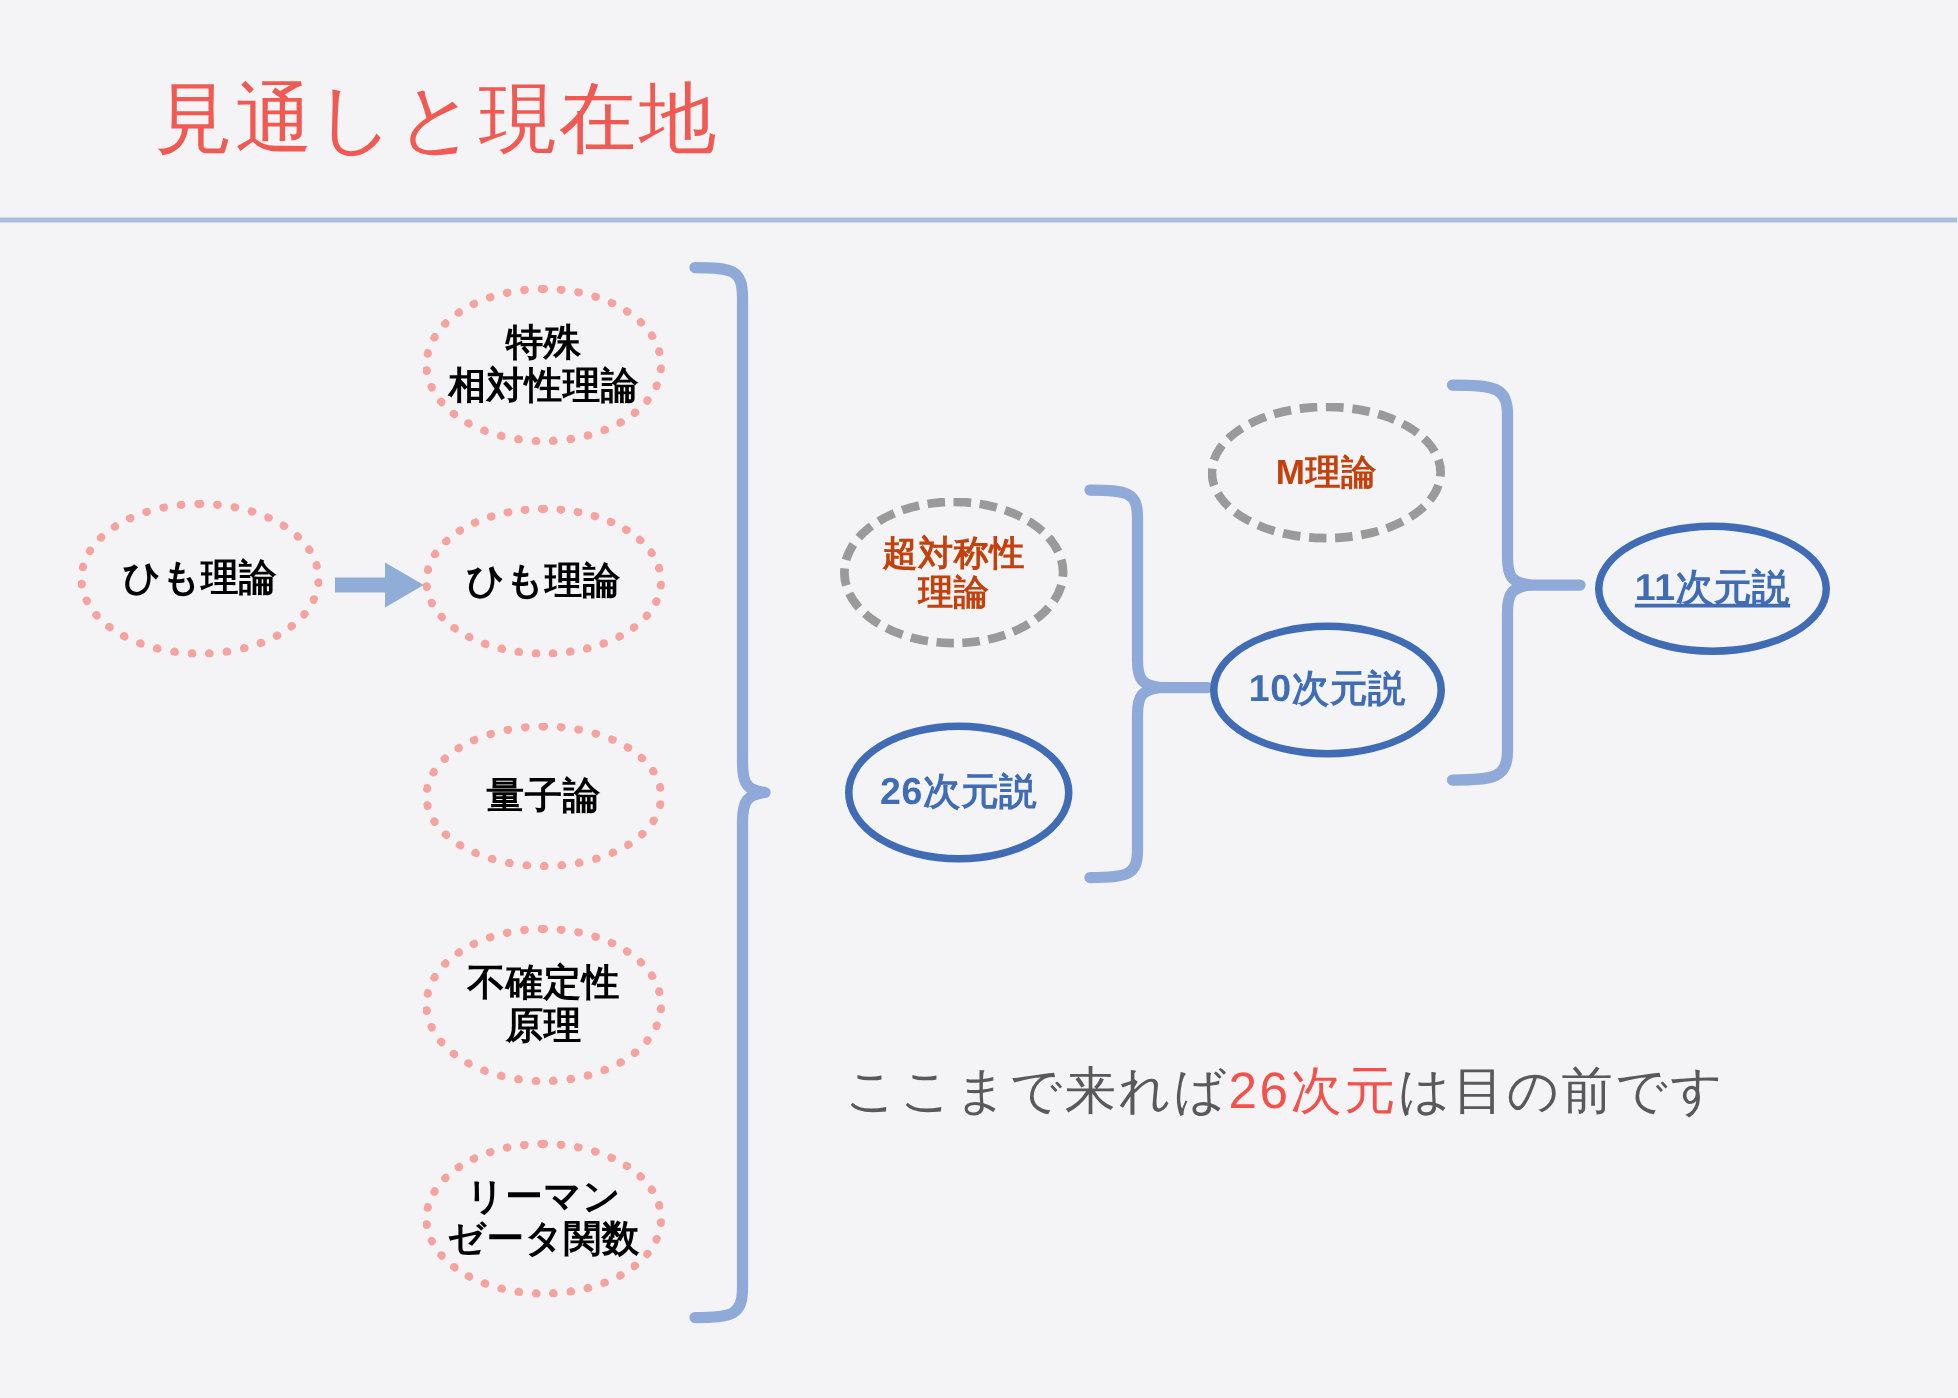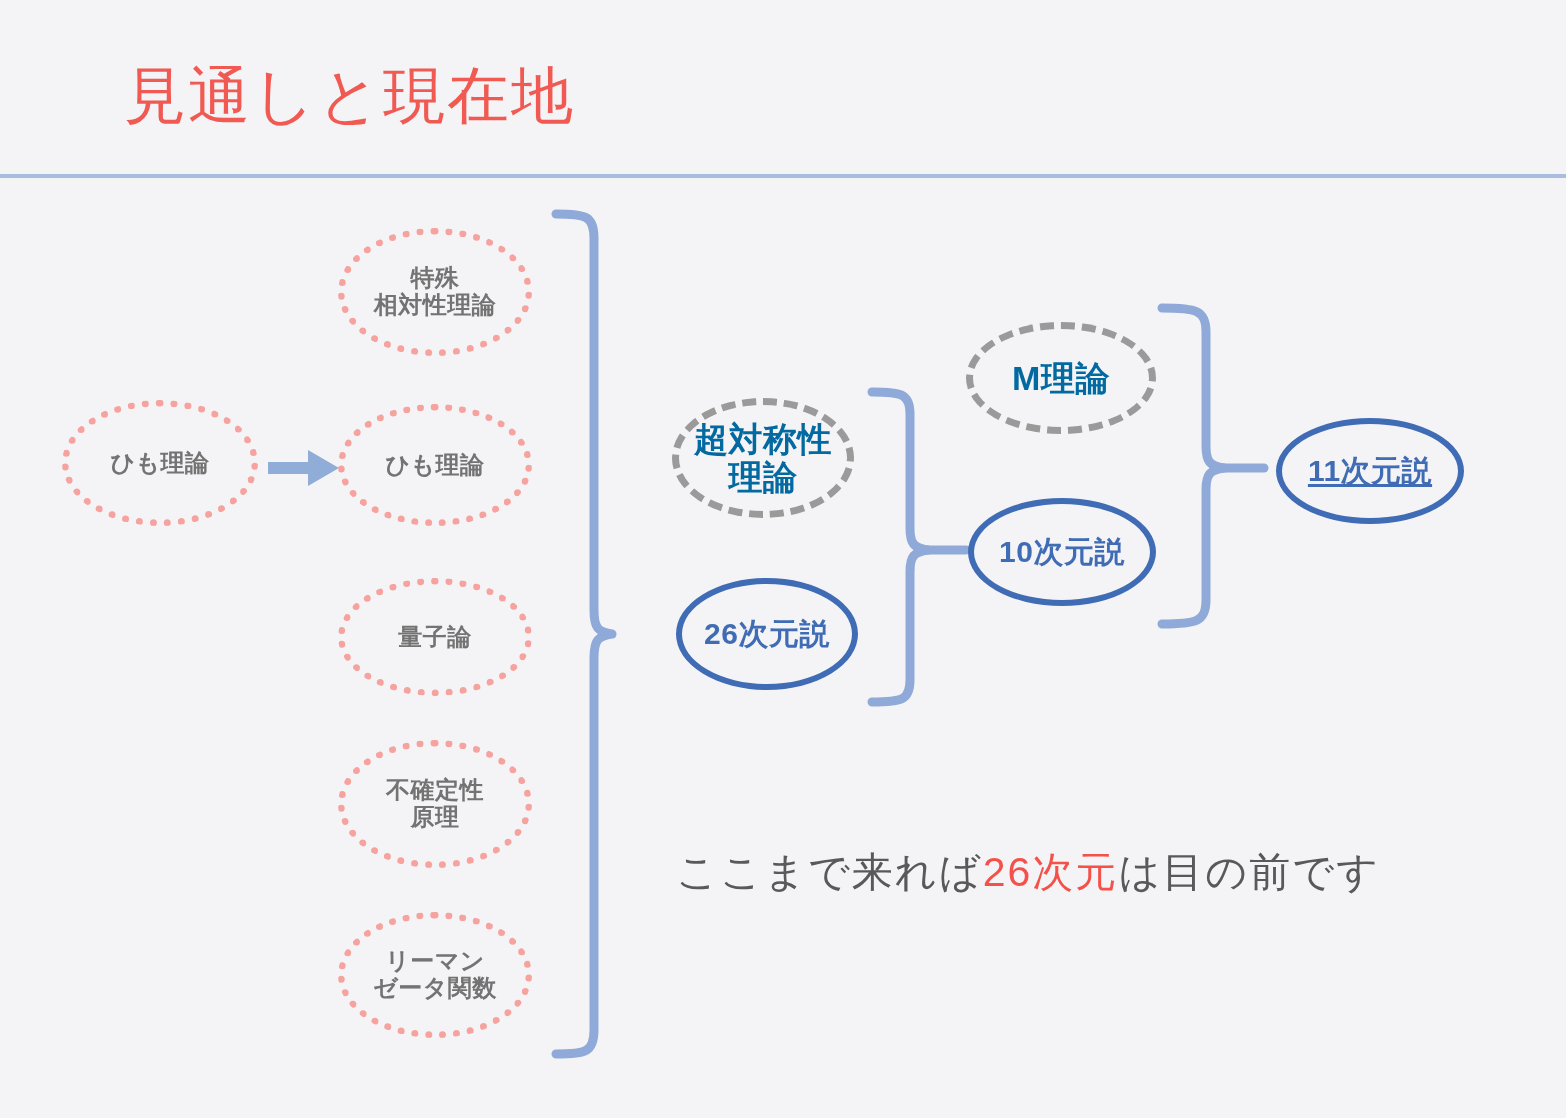--- a/index.html
+++ b/index.html
@@ -52,28 +52,28 @@
     line-height: 1.12;
     font-weight: 700;
     letter-spacing: 0.5px;
     user-select: none;
   }
   .node .lbl { display: block; }
 
   
   .node.red {
     border: 7px dotted #f6a3a0;
-    color: #737373;
-    font-size: 24px;
+    color: #000000;
+    font-size: 30px;
   }
   
   .node.gray {
     border: 7px dashed #9a9a9a;
-    color: #0369a1;
-    font-size: 34px;
+    color: #c2410c;
+    font-size: 28px;
     align-items: center;
   }
   
   .node.blue {
     border: 6px solid #3f6cb5;
     color: #3f6cb5;
     font-size: 30px;
   }
   .node.blue.underline .lbl {
     text-decoration: underline;

